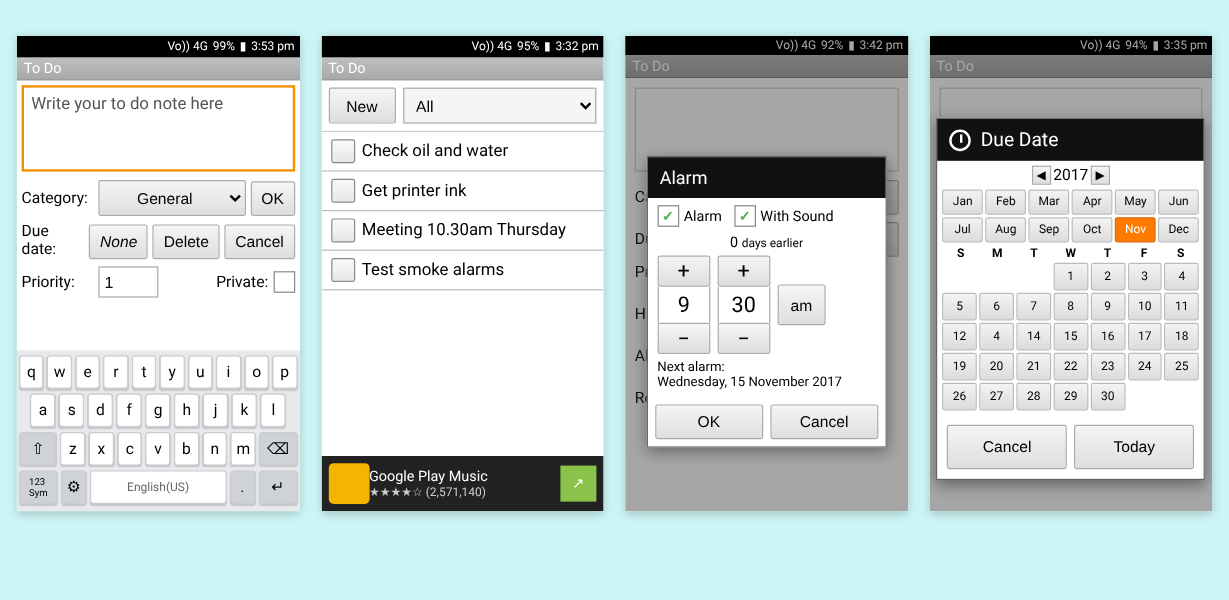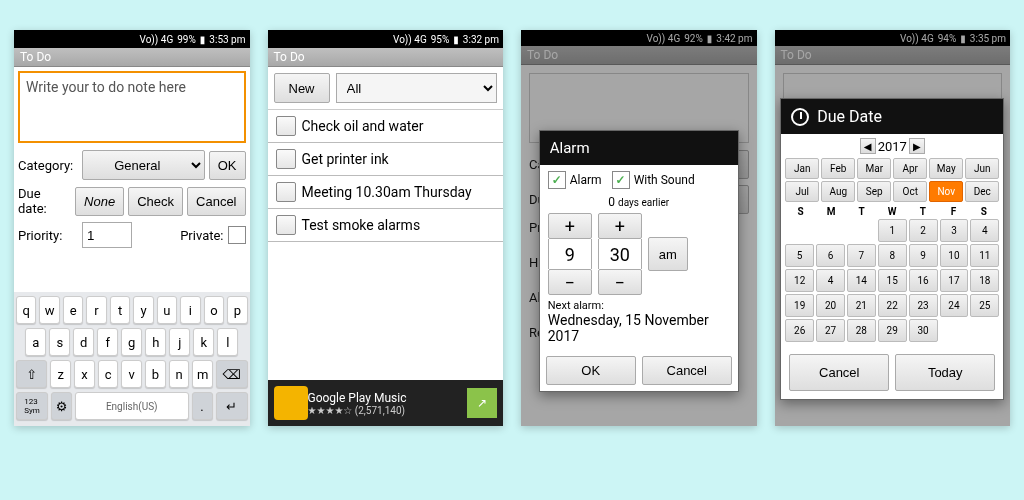--- a/index.html
+++ b/index.html
@@ -160,21 +160,21 @@
     <div class="titlebar">To Do</div>
     <div class="note-input">Write your to do note here</div>
     <div class="row">
       <div class="lbl">Category:</div>
       <select class="btn drop"><option>General</option></select>
       <button class="btn">OK</button>
     </div>
     <div class="row">
       <div class="lbl">Due date:</div>
       <button class="btn wide">None</button>
-      <button class="btn">Check</button>
+      <button class="btn">Delete</button>
       <button class="btn">Cancel</button>
     </div>
     <div class="row">
       <div class="lbl">Priority:</div>
       <input class="numbox" value="1" style="">
       <div style="flex:1"></div>
       <span>Private:</span>
       <span class="chkbox"></span>
     </div>
     <div class="keyboard">
@@ -321,21 +321,21 @@
             <div class="spin-btn">−</div>
           </div>
           <div class="spin">
             <div class="spin-btn">+</div>
             <div class="val">30</div>
             <div class="spin-btn">−</div>
           </div>
           <button class="btn" style="height:34px;width:40px">am</button>
         </div>
         <div style="font-size:11px;margin-top:4px">Next alarm:</div>
-        <div style="font-size:14px">Wednesday, 15 November 2017</div>
+        <div style="font-size:11px">Wednesday, 15 November 2017</div>
       </div>
       <div class="dlg-btns">
         <button class="btn">OK</button>
         <button class="btn">Cancel</button>
       </div>
     </div>
   </div>
 
   <div class="phone">
     <div class="status">

